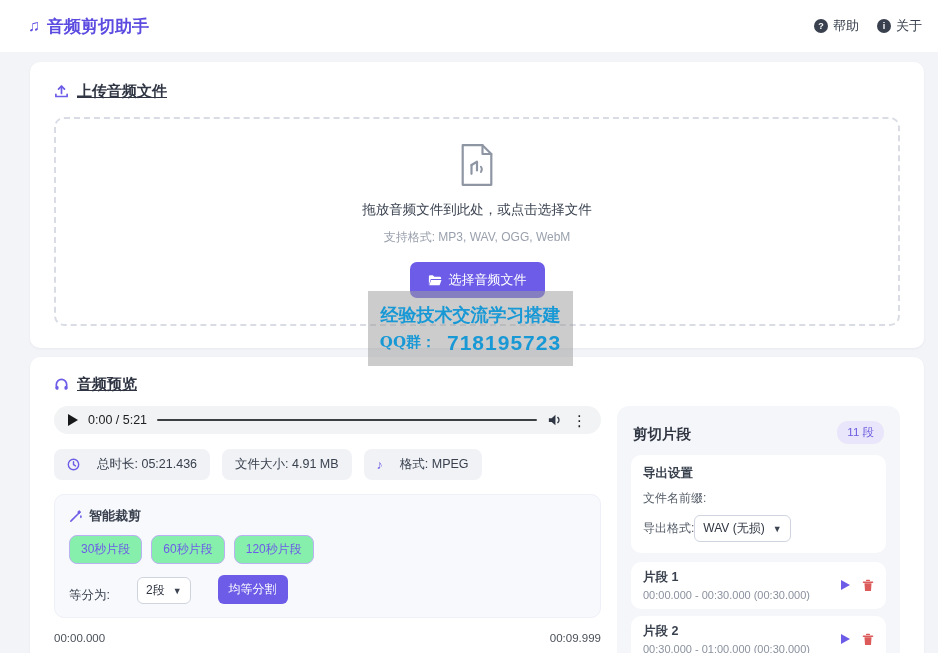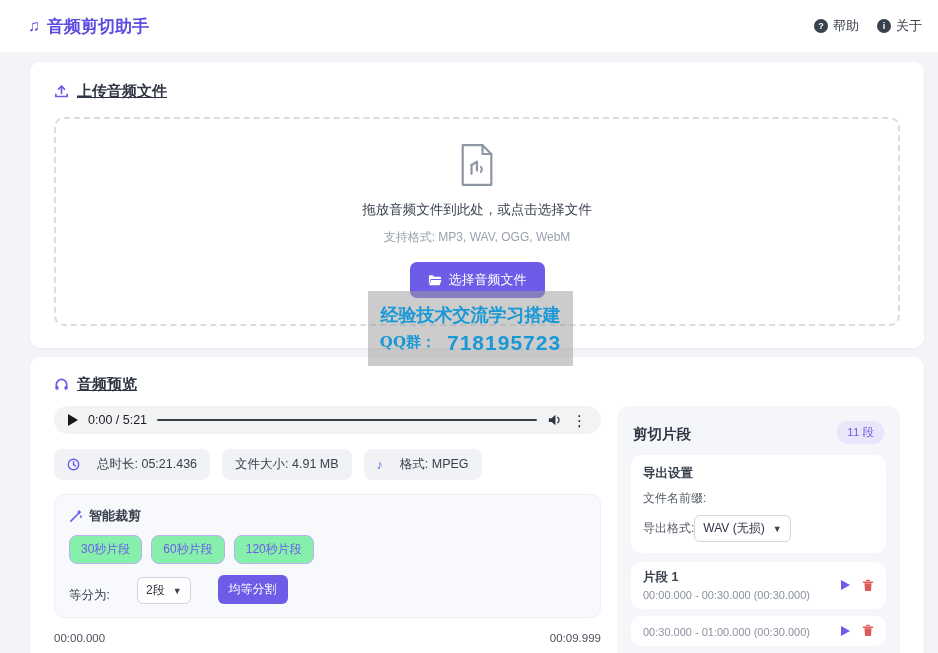--- a/index.html
+++ b/index.html
@@ -241,20 +241,21 @@
               <span class="trash">
                 <svg width="12" height="13" viewBox="0 0 12 14" fill="currentColor">
                     <path d="M1 3.5h10M4.5 1.5h3" stroke="currentColor" stroke-width="1.4" stroke-linecap="round"></path>
                     <path d="M2.2 4.5h7.6l-.6 8.3H2.8z"></path>
                   </svg>
               </span>
             </div>
           </div>
           <div class="clip-item">
             <div>
+              <div class="clip-name">片段 2</div>
               <div class="clip-range">00:30.000 - 01:00.000 (00:30.000)</div>
             </div>
             <div class="clip-actions">
               <span class="mini-play"></span>
               <span class="trash">
                 <svg width="12" height="13" viewBox="0 0 12 14" fill="currentColor">
                     <path d="M1 3.5h10M4.5 1.5h3" stroke="currentColor" stroke-width="1.4" stroke-linecap="round"></path>
                     <path d="M2.2 4.5h7.6l-.6 8.3H2.8z"></path>
                   </svg>
               </span>

